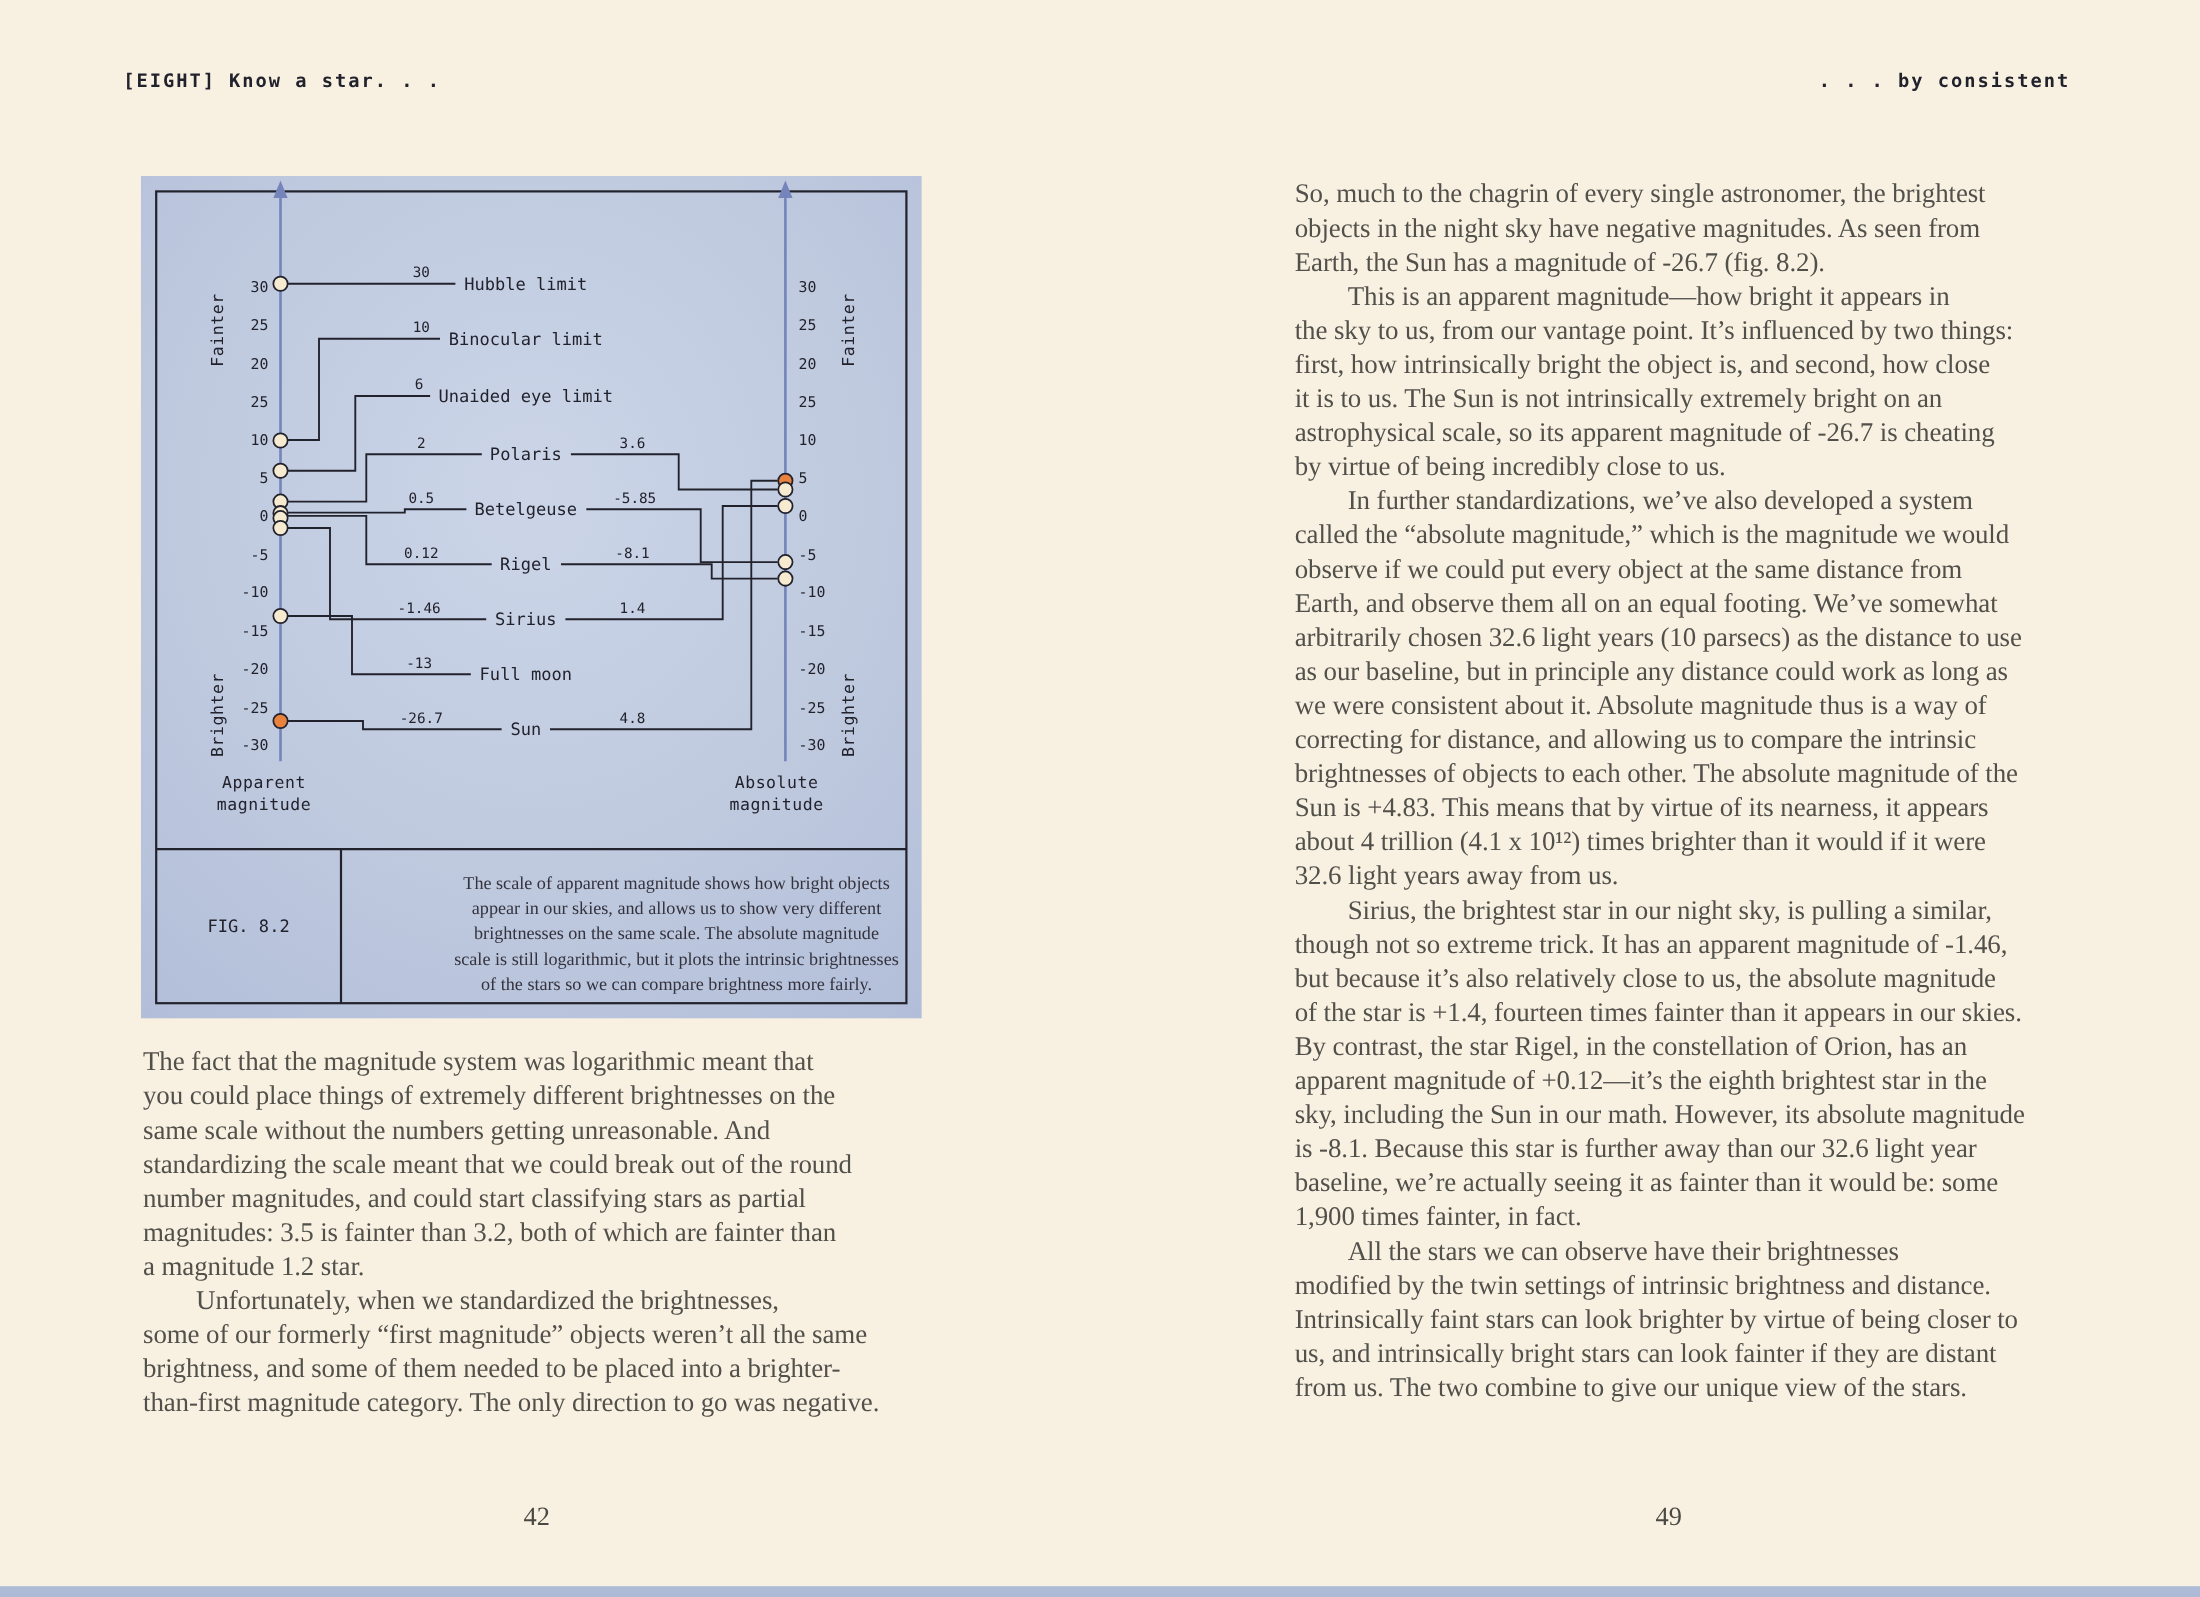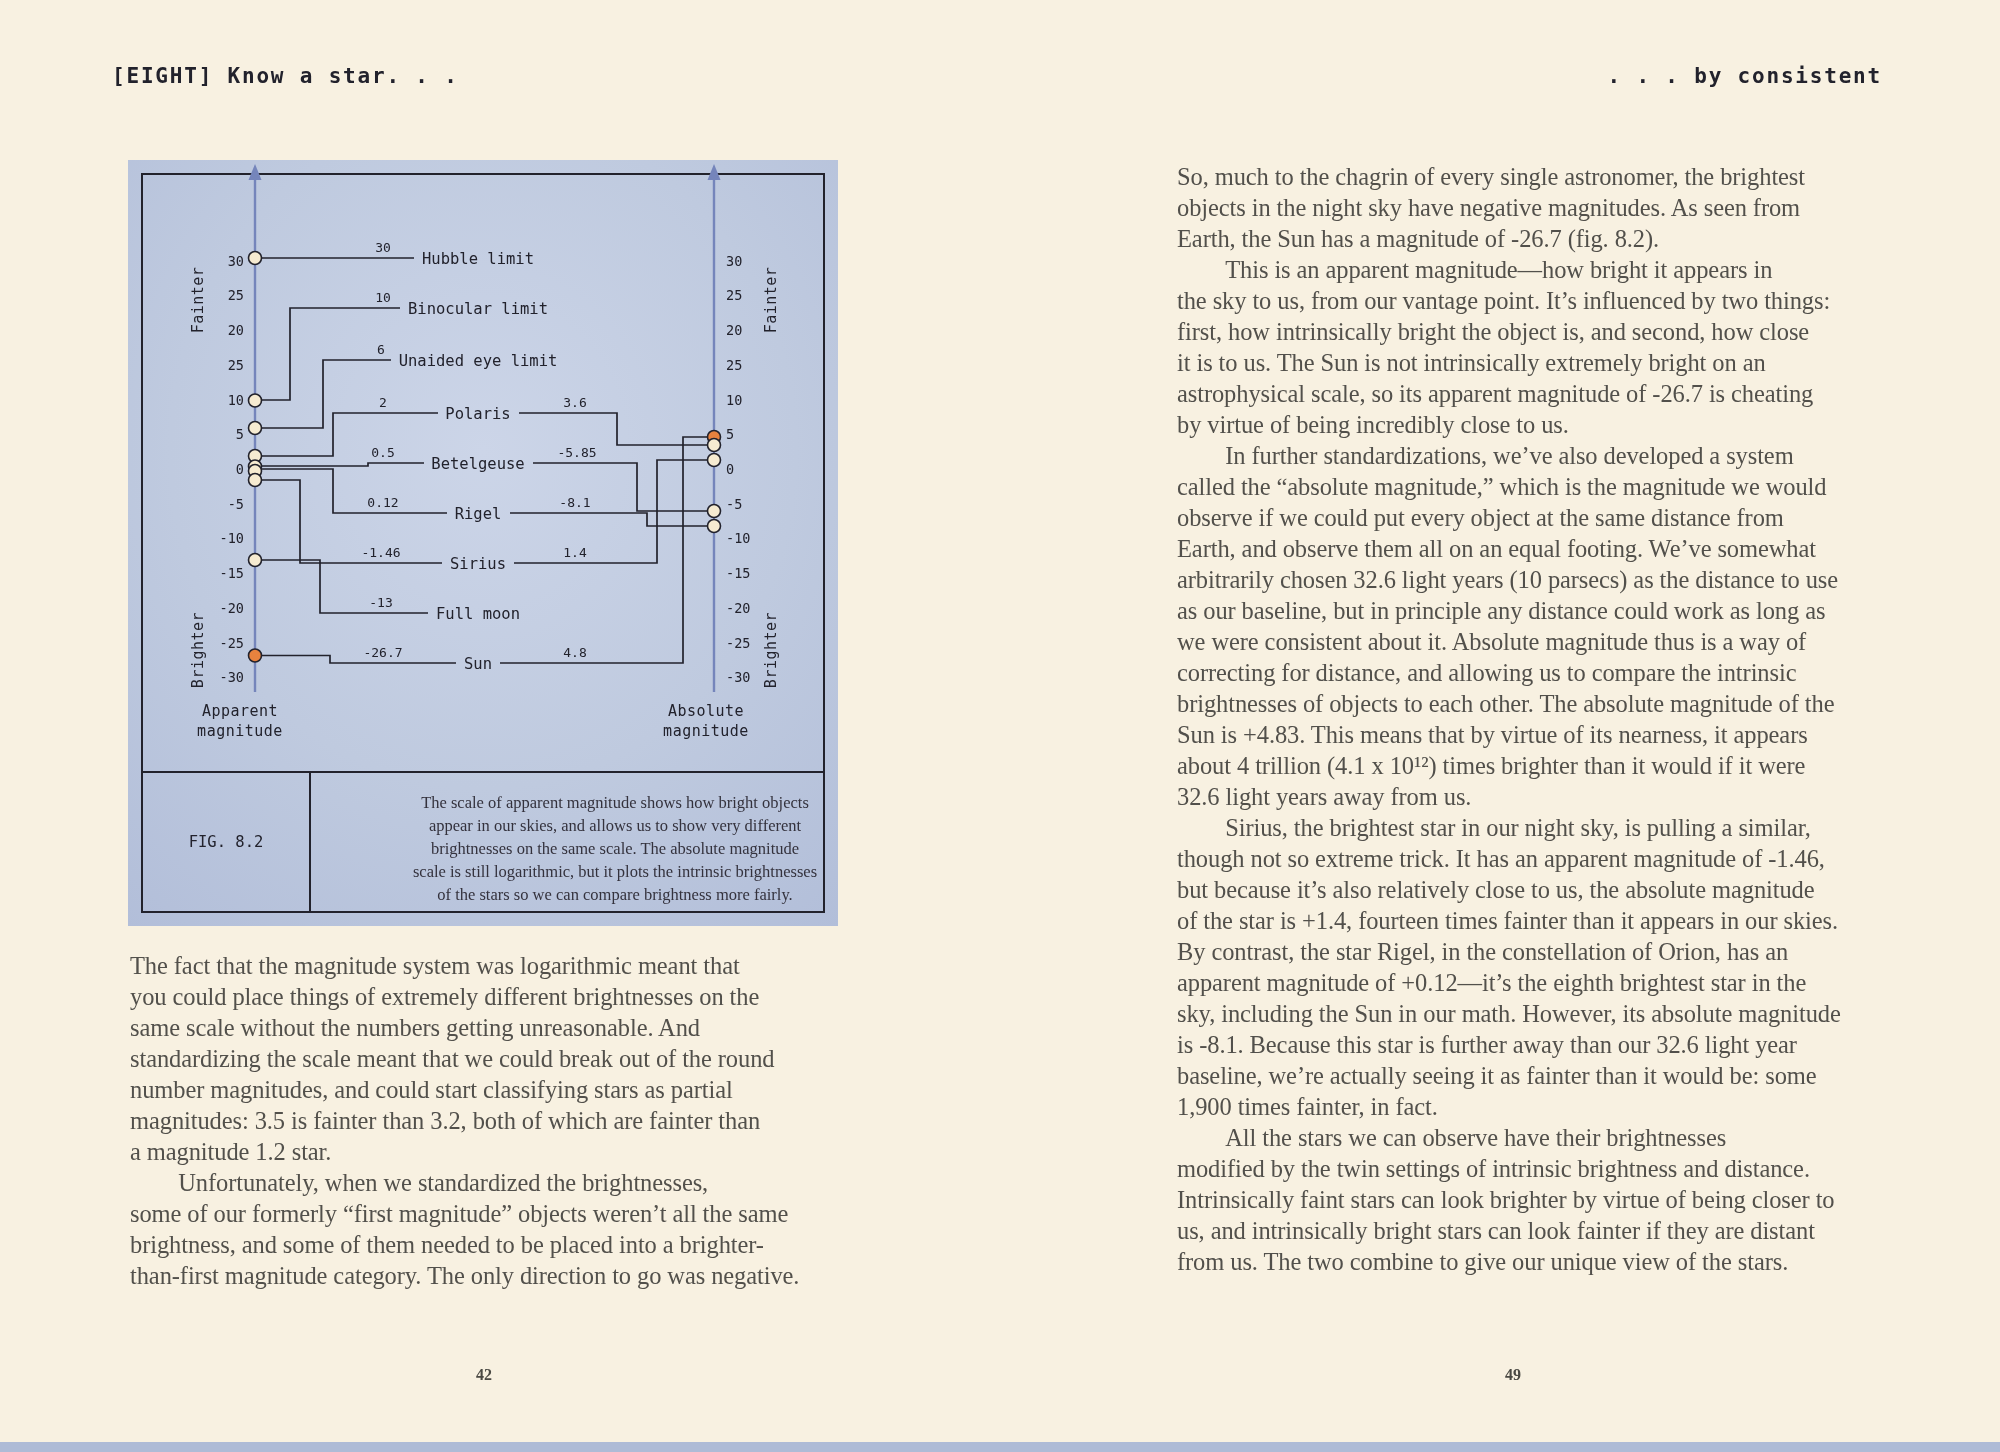--- a/index.html
+++ b/index.html
@@ -5,34 +5,34 @@
   :root{
     --page:#f8f1e1; --panel:#b7c3dd; --panel_hi:#cbd4e7; --ink:#22222c;
     --axis:#7585bb; --marker:#f6ebd1; --marker_accent:#e8823e;
     --body:#52504b; --caption:#34323d; --folio:#4a4943;
   }
   html,body{margin:0;padding:0;}
   body{width:2000px;height:1452px;background:var(--page);position:relative;overflow:hidden;}
   .page{position:absolute;top:0;width:1000px;height:1452px;}
   #page-left{left:0;} #page-right{left:1000px;}
   .running-head{position:absolute;top:64px;font-family:"DejaVu Sans Mono",monospace;
-    font-size:21px;font-weight:600;letter-spacing:1.8px;color:var(--ink);white-space:pre;}
+    font-size:17px;font-weight:600;letter-spacing:1.8px;color:var(--ink);white-space:pre;}
   #head-left{left:112px;}
   #head-right{right:118px;text-align:right;}
   .figure-wrap{position:absolute;left:128px;top:160px;width:710px;height:582px;}
   .fig-caption{position:absolute;left:390px;top:791px;width:450px;
     font-family:"Liberation Serif",serif;font-size:16.5px;line-height:23px;
     color:var(--caption);white-space:pre-wrap;text-align:center;}
   .body-block{position:absolute;font-family:"Liberation Serif",serif;
     font-size:24.5px;line-height:31px;color:var(--body);white-space:pre-wrap;
     letter-spacing:-0.1px;}
   #body-left{left:130px;top:950px;width:810px;}
   #body-right{left:177px;top:161px;width:810px;}
   .page-number{position:absolute;top:1366px;font-family:"Liberation Serif",serif;
-    font-size:16px;color:var(--folio);font-weight:bold;}
+    font-size:24px;color:var(--folio);}
   #folio-left{left:476px;} #folio-right{left:505px;}
   .bottom-edge{position:absolute;left:0;top:1442px;width:2000px;height:10px;background:#aebbd6;}
   
   text{font-family:"DejaVu Sans Mono",monospace;fill:var(--ink);}
   .t-label{font-size:15.5px;}
   .t-value{font-size:13px;}
   .t-tick{font-size:13.5px;}
   .t-cap{font-size:15px;letter-spacing:0.5px;}
   .conn{stroke:var(--ink);stroke-width:1.7;fill:none;}
   .gridline{stroke:var(--ink);stroke-width:2;fill:none;}

